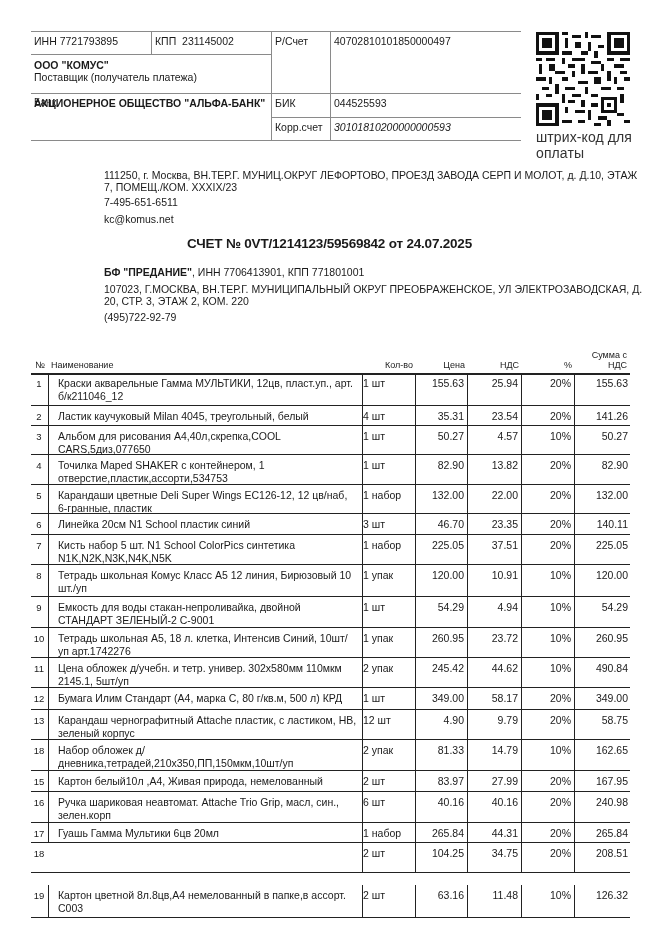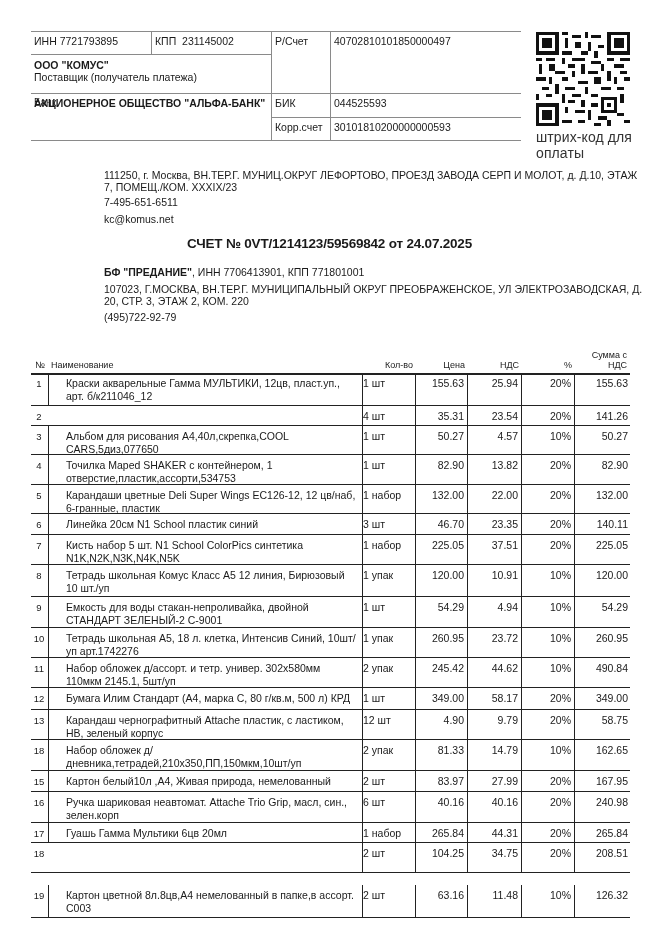--- a/index.html
+++ b/index.html
@@ -21,21 +21,21 @@
 
   .title { position: absolute; left: 0; width: 659px; top: 236px; text-align: center; font-size: 13.5px; font-weight: bold; font-family: "Liberation Sans", sans-serif; letter-spacing: -0.2px; }
 
   
   .thead { position: absolute; top: 348px; left: 25px; width: 605px; height: 26px; font-size: 9px; font-family: "Liberation Sans", sans-serif; color: #222; }
   .thead span { position: absolute; bottom: 4px; line-height: 10px; }
   .items { position: absolute; left: 31px; top: 373px; width: 599px; }
   .row { position: absolute; left: 0; width: 599px; border-bottom: 1.5px solid #222; box-sizing: border-box; font-family: "Liberation Sans", sans-serif; font-size: 10.5px; line-height: 13px; }
   .row .c { position: absolute; top: 0; bottom: 0; box-sizing: border-box; padding-top: 4px; }
   .row .num { left: 0; width: 16px; text-align: center; font-size: 9.5px; }
-  .row .name { left: 17px; width: 314px; padding-left: 17px; padding-right: 4px; border-left: 1.2px solid #222; }
+  .row .name { left: 17px; width: 314px; padding-left: 9px; padding-right: 4px; border-left: 1.2px solid #222; }
   .row .qty { left: 331px; width: 53px; text-align: left; padding-right: 3px; border-left: 1.2px solid #222; }
   .row .price { left: 384px; width: 52px; text-align: right; padding-right: 3px; border-left: 1.2px solid #222; }
   .row .vat { left: 436px; width: 54px; text-align: right; padding-right: 3px; border-left: 1.2px solid #222; }
   .row .pct { left: 490px; width: 53px; text-align: right; padding-right: 3px; border-left: 1.2px solid #222; }
   .row .sum { left: 543px; width: 56px; text-align: right; padding-right: 2px; border-left: 1.2px solid #222; }
   .topline { position: absolute; left: 31px; top: 373px; width: 599px; height: 0; border-top: 2px solid #222; }
 </style>
 </head>
 <body>
 
@@ -57,21 +57,21 @@
 
   <span class="t b" style="left:3px;top:28px;">ООО "КОМУС"</span>
   <span class="t" style="left:3px;top:40px;">Поставщик (получатель платежа)</span>
 
   <span class="t b" style="left:3px;top:66px;">АКЦИОНЕРНОЕ ОБЩЕСТВО "АЛЬФА-БАНК"</span>
   <span class="t" style="left:3px;top:66px;font-size:10px;">Банк</span>
 
   <span class="t" style="left:244px;top:66px;">БИК</span>
   <span class="t" style="left:303px;top:66px;">044525593</span>
   <span class="t" style="left:244px;top:90px;">Корр.счет</span>
-  <span class="t" style="left:303px;top:90px;">30101810200000000593</span>
+  <span class="t" style="left:303px;top:90px;font-style:italic;">30101810200000000593</span>
 </div>
 
 <svg class="qr" viewBox="0 0 29 29" shape-rendering="crispEdges">
   <rect width="29" height="29" fill="#fff"></rect>
   <g fill="#111">
     <rect x="0" y="0" width="7" height="7"></rect>
       <rect x="1" y="1" width="5" height="5" fill="#fff"></rect>
       <rect x="2" y="2" width="3" height="3"></rect>
     <rect x="22" y="0" width="7" height="7"></rect>
       <rect x="23" y="1" width="5" height="5" fill="#fff"></rect>
@@ -186,20 +186,21 @@
     <div class="c num">1</div>
     <div class="c name">Краски акварельные Гамма МУЛЬТИКИ, 12цв, пласт.уп., арт. б/к211046_12</div>
     <div class="c qty">1 шт</div>
     <div class="c price">155.63</div>
     <div class="c vat">25.94</div>
     <div class="c pct">20%</div>
     <div class="c sum">155.63</div>
   </div>
   <div class="row" style="top:33px;height:20px;">
     <div class="c num">2</div>
+    <div class="c name">Ластик каучуковый Milan 4045, треугольный, белый</div>
     <div class="c qty">4 шт</div>
     <div class="c price">35.31</div>
     <div class="c vat">23.54</div>
     <div class="c pct">20%</div>
     <div class="c sum">141.26</div>
   </div>
   <div class="row" style="top:53px;height:29px;">
     <div class="c num">3</div>
     <div class="c name">Альбом для рисования А4,40л,скрепка,COOL CARS,5диз,077650</div>
     <div class="c qty">1 шт</div>
@@ -266,21 +267,21 @@
     <div class="c num">10</div>
     <div class="c name">Тетрадь школьная А5, 18 л. клетка, Интенсив Синий, 10шт/уп арт.1742276</div>
     <div class="c qty">1 упак</div>
     <div class="c price">260.95</div>
     <div class="c vat">23.72</div>
     <div class="c pct">10%</div>
     <div class="c sum">260.95</div>
   </div>
   <div class="row" style="top:285px;height:30px;">
     <div class="c num">11</div>
-    <div class="c name">Набор обложек д/ассорт. и тетр.  универ. 302х580мм 110мкм 2145.1, 5шт/уп</div>
+    <div class="c name">Цена обложек д/учебн. и тетр.  универ. 302х580мм 110мкм 2145.1, 5шт/уп</div>
     <div class="c qty">2 упак</div>
     <div class="c price">245.42</div>
     <div class="c vat">44.62</div>
     <div class="c pct">10%</div>
     <div class="c sum">490.84</div>
   </div>
   <div class="row" style="top:315px;height:22px;">
     <div class="c num">12</div>
     <div class="c name">Бумага Илим Стандарт (А4, марка С, 80 г/кв.м, 500 л) КРД</div>
     <div class="c qty">1 шт</div>

